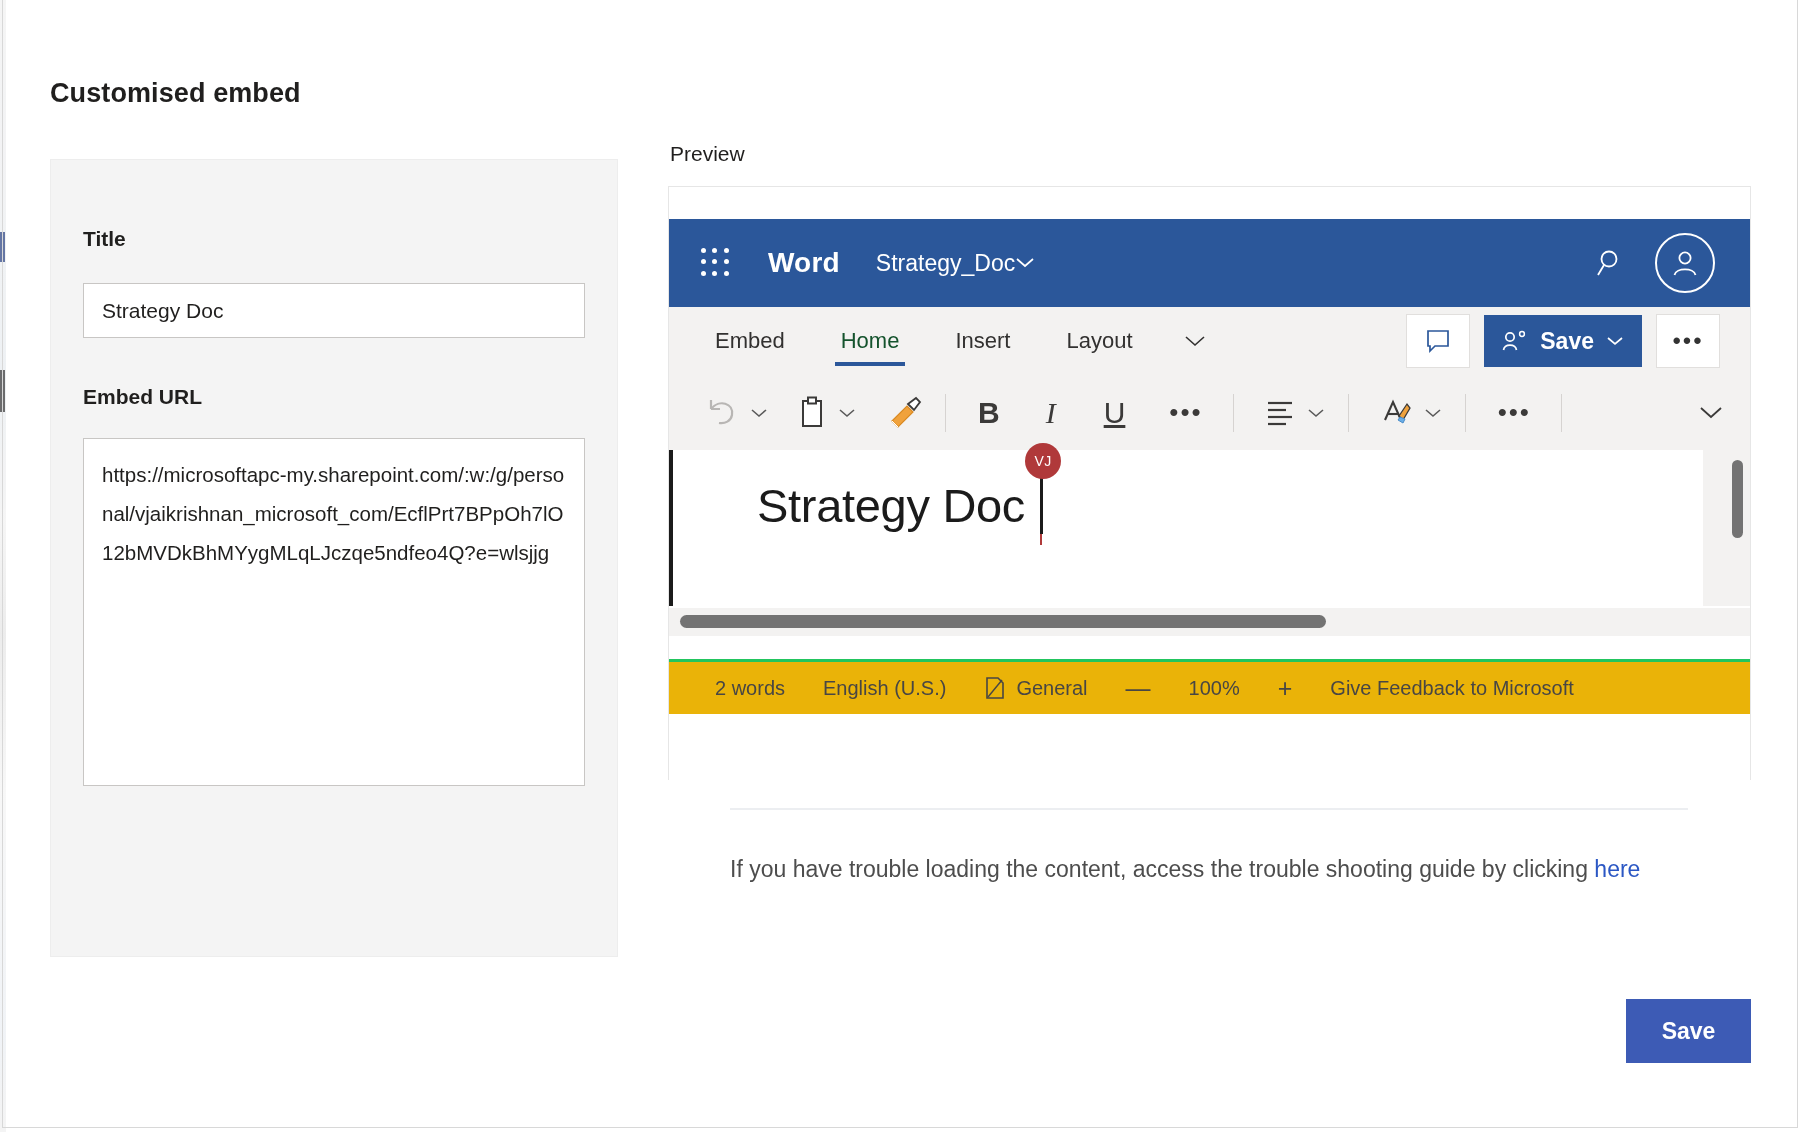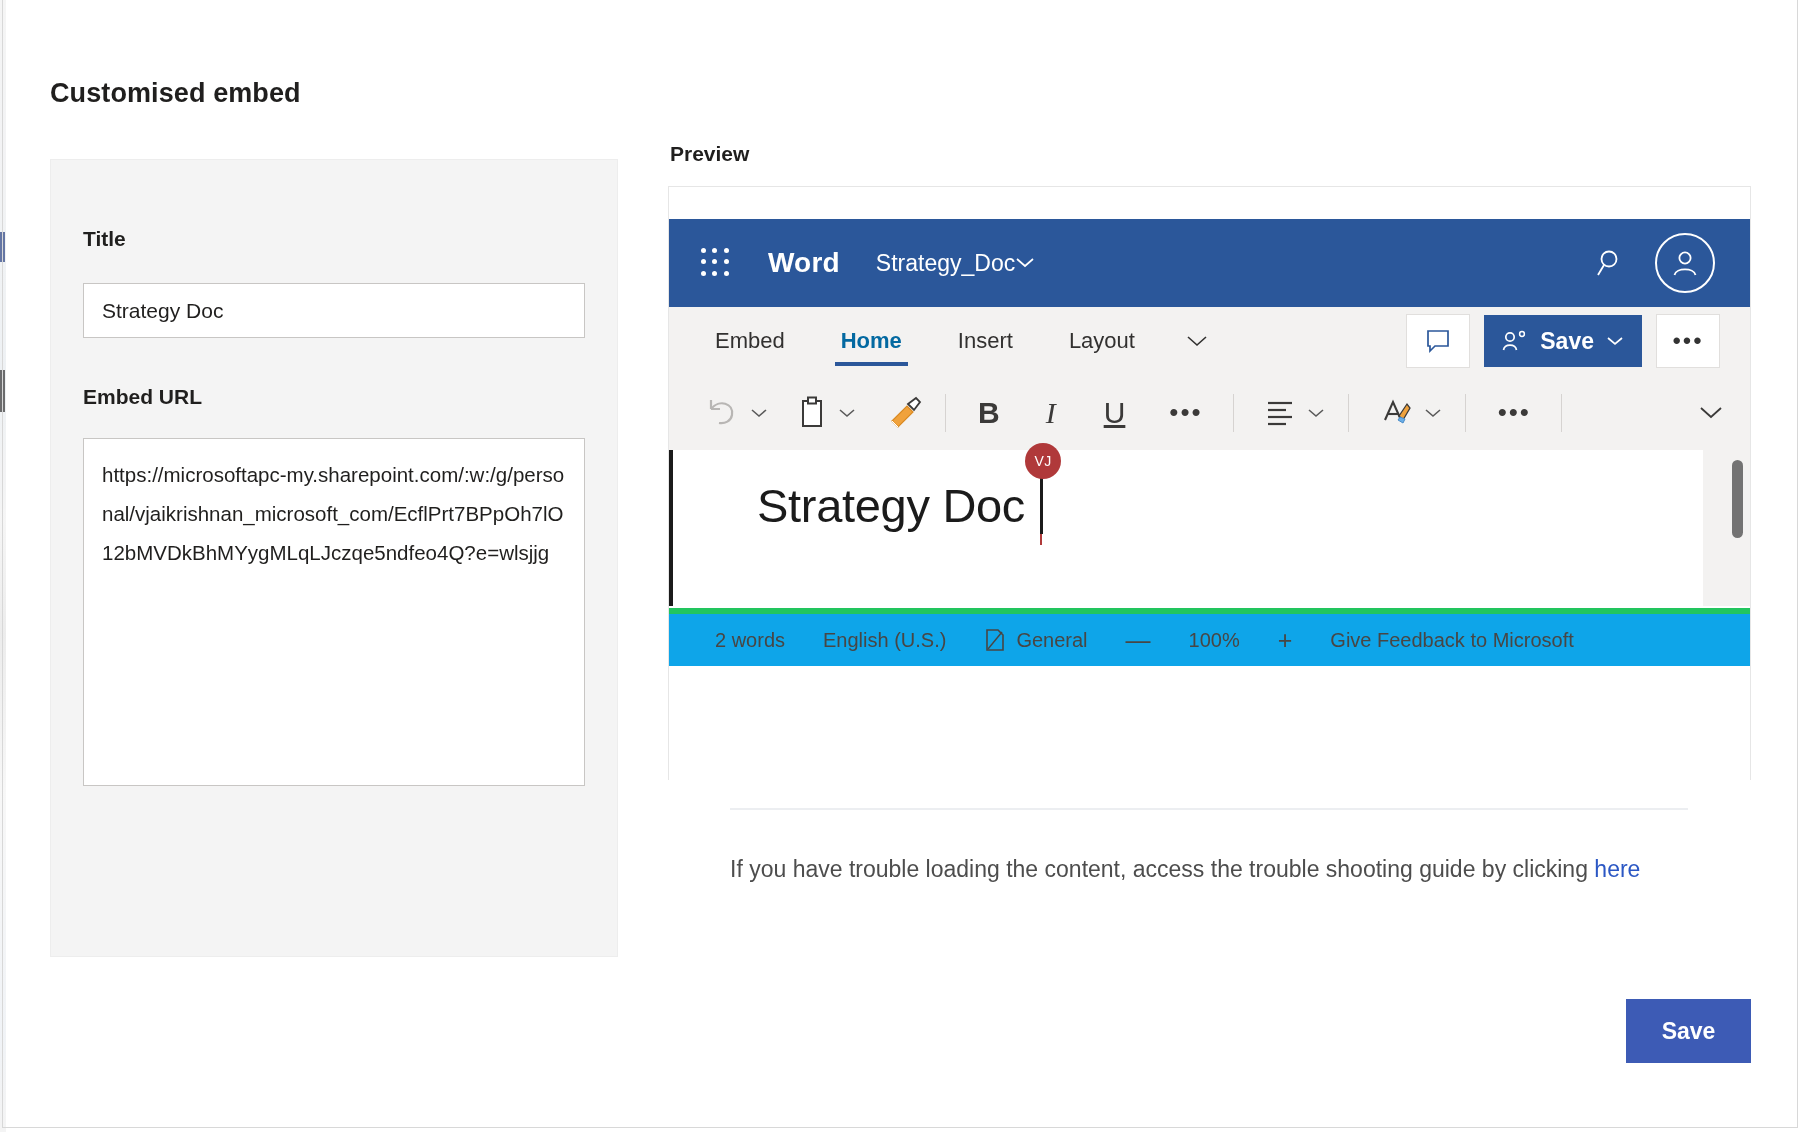--- a/index.html
+++ b/index.html
@@ -82,21 +82,21 @@
     font-size: 20.5px; line-height: 39px; color: #201f1e;
     overflow-wrap: anywhere;
     word-break: break-all;
     resize: none;
     outline: none;
   }
 
   
   .preview-label {
     position: absolute; left: 670px; top: 142px;
-    font-size: 21px; font-weight: bold; color: #201f1e;
+    font-size: 21px; font-weight: normal; color: #201f1e;
   }
   .preview-card {
     position: absolute; left: 668px; top: 186px;
     width: 1083px; height: 771px;
     background: #ffffff;
     border: 1px solid #e6e6e6;
     box-sizing: border-box;
   }
 
   
@@ -133,21 +133,21 @@
     width: 1081px; height: 68px;
     background: #f3f2f1;
     display: flex; align-items: center;
   }
   .rtab {
     position: relative; font-size: 22px; color:#323130; padding: 0 4px;
     height: 100%; display:flex; align-items:center;
   }
   .rtab.first { margin-left: 42px; }
   .rtab + .rtab { margin-left: 48px; }
-  .rtab.active { font-weight: bold; color:#0369a1; }
+  .rtab.active { font-weight: normal; color:#14532d; }
   .rtab.active::after {
     content:""; position:absolute; left: -2px; right:-2px; bottom: 9px;
     height: 4px; background:#2b579a;
   }
   .rchev { margin-left: 46px; color:#323130; font-size:19px; }
   .ribbon-right { margin-left:auto; display:flex; align-items:center; gap: 14px; padding-right: 30px; }
   .btn-comment {
     width: 62px; height: 52px; background:#ffffff; border:1px solid #e1dfdd;
     display:flex; align-items:center; justify-content:center;
   }
@@ -207,22 +207,22 @@
   }
   .h-scroll-track {
     position:absolute; left: 669px; top: 608px; width: 1081px; height: 28px; background:#f3f2f1;
   }
   .h-scroll-thumb {
     position:absolute; left: 11px; top: 7px; width: 646px; height: 13px;
     background:#737373; border-radius: 7px;
   }
 
   .status-bar {
-    position:absolute; left: 669px; top: 608px; width: 1081px; height: 52px;
-    background:#0ea5e9; border-top:6px solid #22c55e;
+    position:absolute; left: 669px; top: 659px; width: 1081px; height: 52px;
+    background:#eab308; border-top:3px solid #22c55e;
     display:flex; align-items:center; color:#484644; font-size: 20px;
   }
   .sb-item { margin-left: 38px; display:flex; align-items:center; gap:10px; }
   .sb-item.first { margin-left: 46px; }
   .sb-sign { font-size: 25px; color:#484644; }
 
   .trouble-wrap {
     position:absolute; left: 668px; top: 780px; width: 1083px; height: 177px;
     background:#ffffff;
   }

